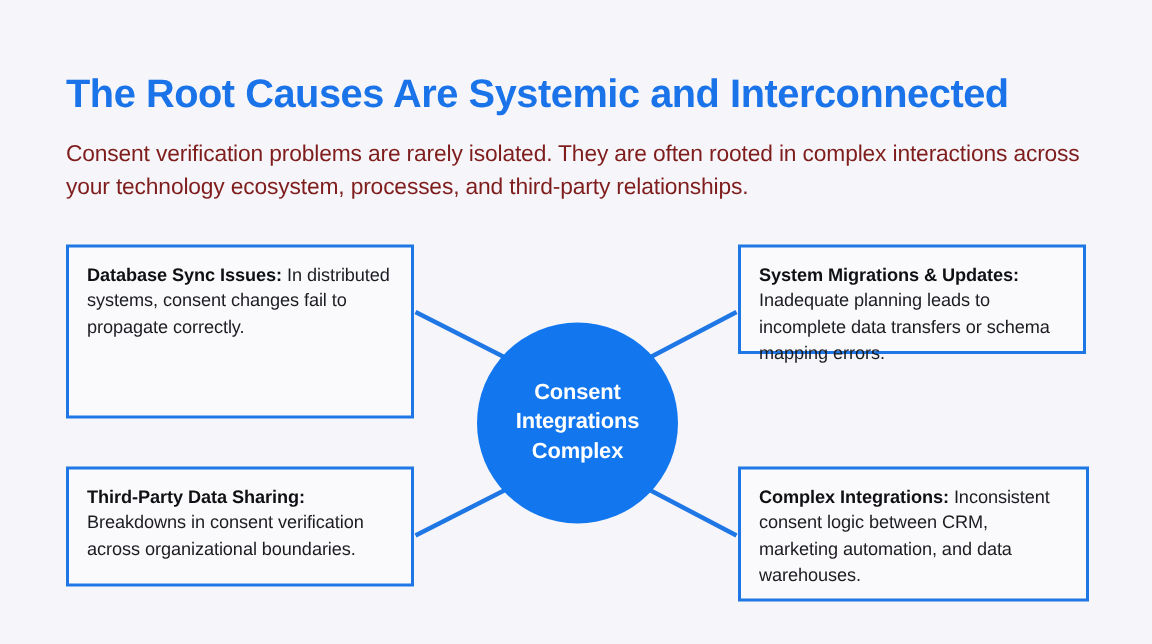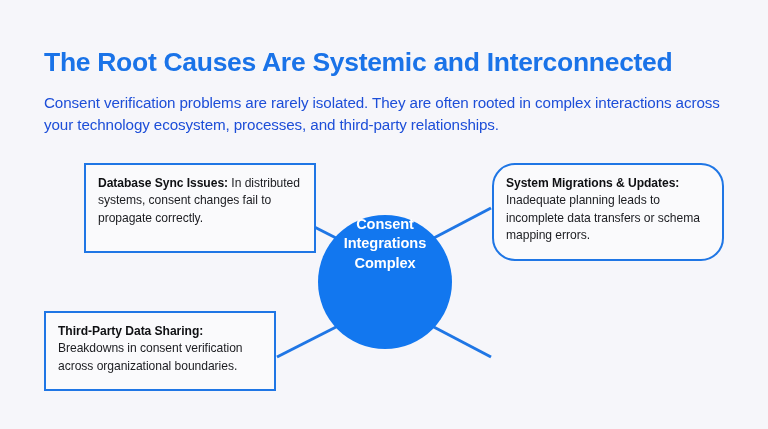--- a/index.html
+++ b/index.html
@@ -32,21 +32,21 @@
     line-height: 1.1;
     white-space: nowrap;
   }
   .page-subtitle {
     position: absolute;
     left: 44px;
     top: 74px;
     width: 694px;
     font-size: 15.2px;
     line-height: 1.42;
-    color: #1d4ed8;
+    color: #7f1d1d;
     letter-spacing: -0.1px;
     margin-top: 18px;
   }
 
   
   .diagram {
     position: absolute;
     left: 0;
     top: 0;
     width: 768px;
@@ -72,35 +72,35 @@
     font-size: 12.1px;
     line-height: 1.43;
     color: #1b1c20;
     letter-spacing: -0.05px;
   }
   .cause-box .cause-label {
     font-weight: bold;
     color: #0f1013;
   }
 
-  .box-tl { left: 44px;  top: 163px; width: 232px; height: 90px; margin-left: 40px; }
-  .box-tr { left: 492px; top: 163px; width: 232px; height: 98px; border-radius: 23px; }
+  .box-tl { left: 44px;  top: 163px; width: 232px; height: 116px; }
+  .box-tr { left: 492px; top: 163px; width: 232px; height: 73px; }
   .box-bl { left: 44px;  top: 311px; width: 232px; height: 80px; }
   .box-br { left: 492px; top: 311px; width: 234px; height: 90px; }
 
   .center-node {
     position: absolute;
     left: 318px;
     top: 215px;
     width: 134px;
     height: 134px;
     border-radius: 50%;
     background: #1277ef;
     display: flex;
-    align-items: flex-start;
+    align-items: center;
     justify-content: center;
   }
   .center-label {
     color: #ffffff;
     font-size: 14.6px;
     font-weight: bold;
     line-height: 1.33;
     text-align: center;
     letter-spacing: -0.1px;
   }
@@ -128,20 +128,23 @@
     </div>
 
     <div class="cause-box box-tr">
       <div class="cause-text"><span class="cause-label">System Migrations &amp; Updates:</span><span> Inadequate planning leads to incomplete data transfers or schema mapping errors.</span></div>
     </div>
 
     <div class="cause-box box-bl">
       <div class="cause-text"><span class="cause-label">Third-Party Data Sharing:</span><span> Breakdowns in consent verification across organizational boundaries.</span></div>
     </div>
 
+    <div class="cause-box box-br">
+      <div class="cause-text"><span class="cause-label">Complex Integrations:</span><span> Inconsistent consent logic between CRM, marketing automation, and data warehouses.</span></div>
+    </div>
 
     <div class="center-node">
       <div class="center-label">
         <div>Consent</div>
         <div>Integrations</div>
         <div>Complex</div>
       </div>
     </div>
 
   </div>

